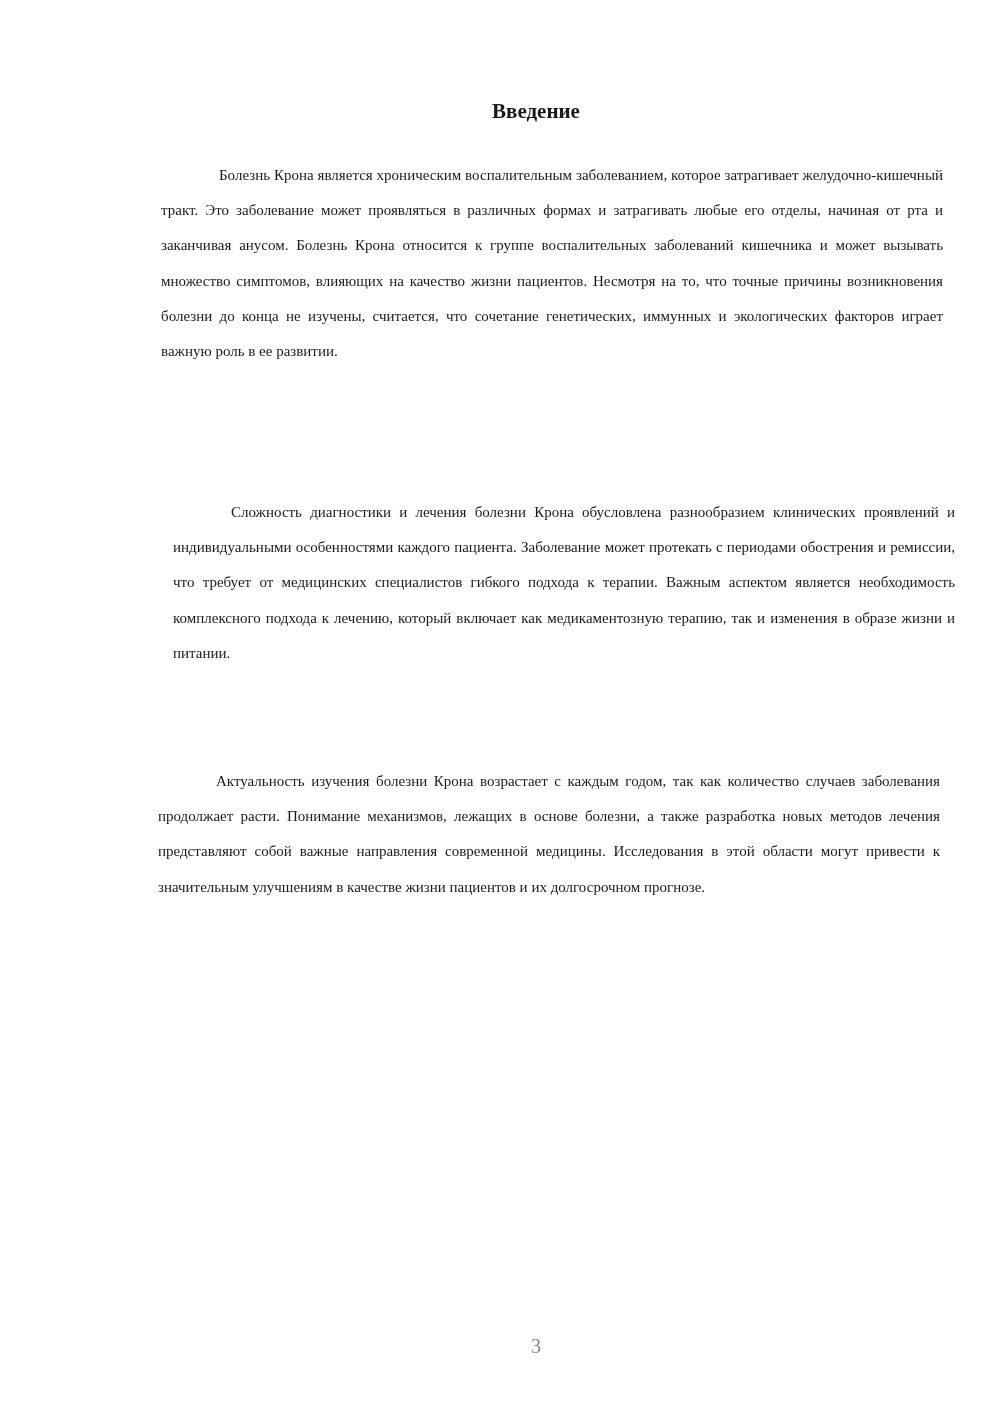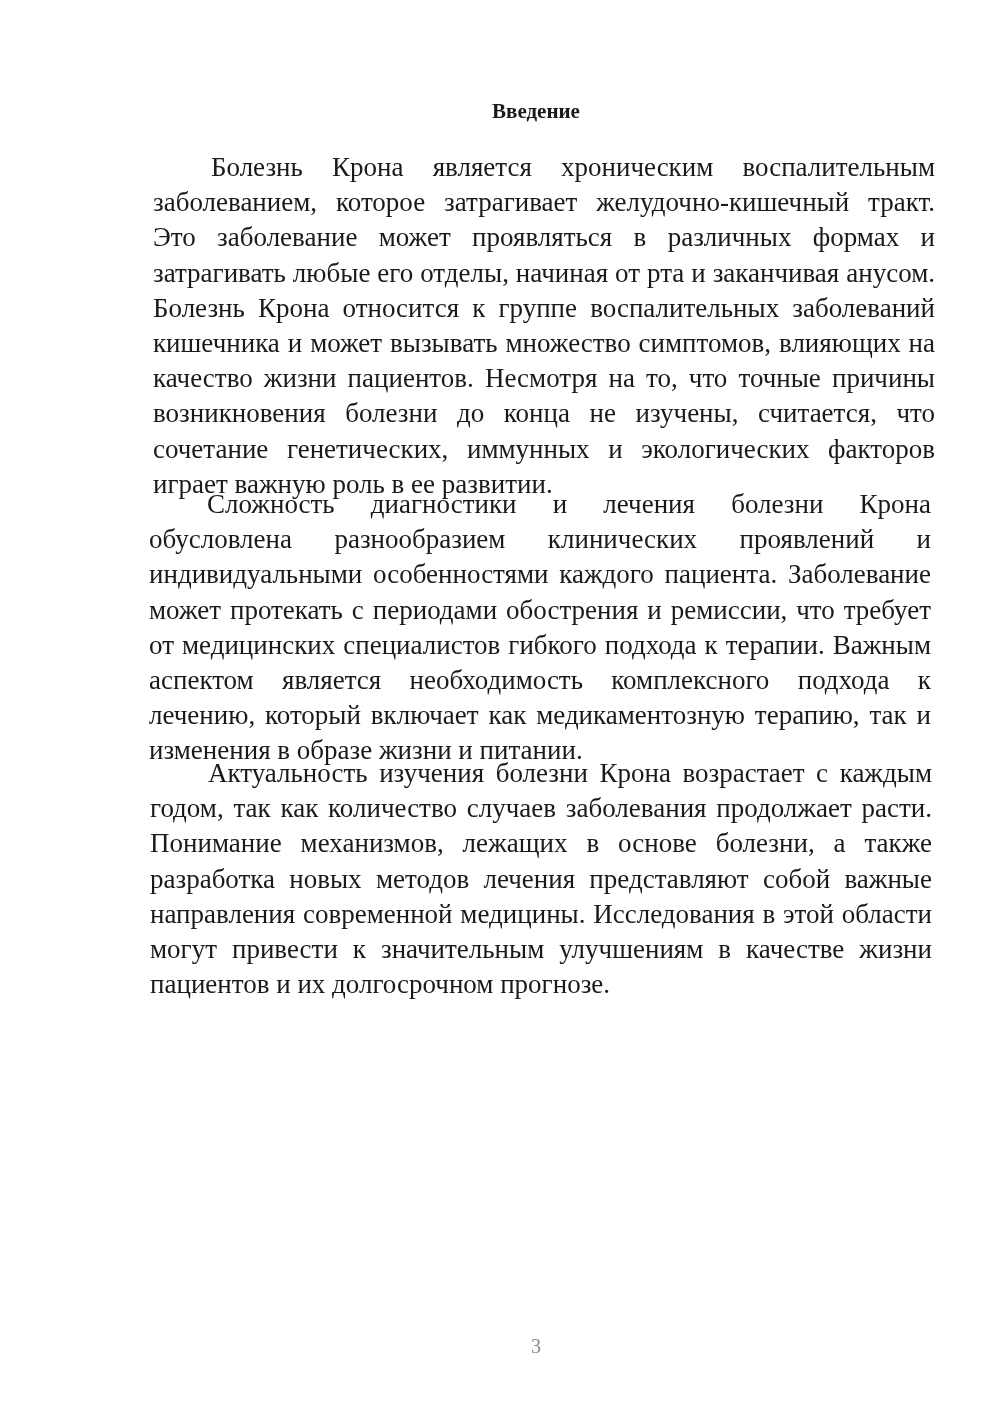--- a/index.html
+++ b/index.html
@@ -28,29 +28,29 @@
       top: 97px;
       left: 145px;
       width: 782px;
       text-align: center;
       font-weight: bold;
       font-size: 21px;
       line-height: 28px;
       margin: 0;
     }
     .para {
-      margin: 8px;
-      font-size: 27px;
+      margin: 16px;
+      font-size: 15px;
       line-height: 35.2px;
       text-align: justify;
       text-indent: 58px;
       hyphens: none;
     }
     #para-1 { position: absolute; top: 142px; left: 145px; width: 782px; }
-    #para-2 { position: absolute; top: 479px; left: 141px; width: 782px; }
+    #para-2 { position: absolute; top: 479px; left: 157px; width: 782px; }
     #para-3 { position: absolute; top: 748px; left: 142px; width: 782px; }
     .page-number {
       position: absolute;
       top: 1333px;
       left: 0;
       width: 1072px;
       text-align: center;
       font-size: 20px;
       line-height: 26px;
       color: #8a8a8a;

